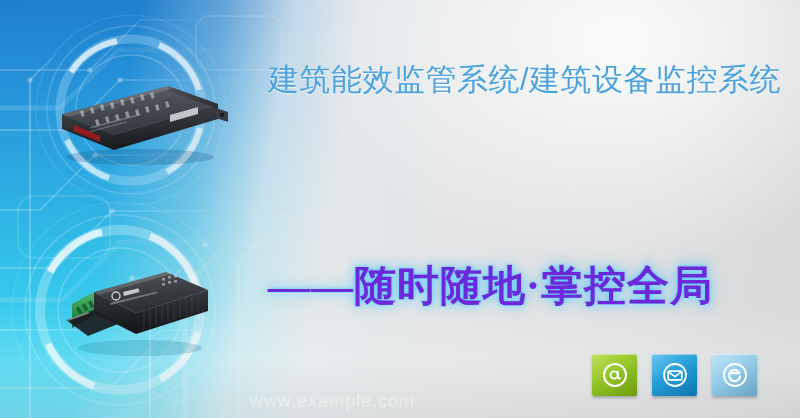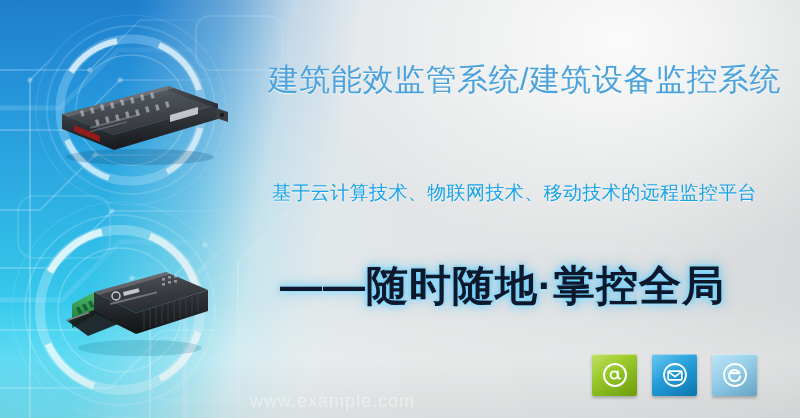--- a/index.html
+++ b/index.html
@@ -116,33 +116,34 @@
     font-size: 19px;
     line-height: 26px;
     letter-spacing: 0.4px;
     color: #18a3e8;
     font-weight: 400;
     white-space: nowrap;
     text-shadow: 0 1px 1px rgba(255,255,255,0.8);
   }
   .tagline {
     position: absolute;
-    left: 12px;
+    left: 0;
     top: 258px;
     font-size: 42px;
     line-height: 56px;
     letter-spacing: 1px;
-    color: #0f172a;
+    color: #6d28d9;
     font-weight: 700;
     white-space: nowrap;
     text-shadow:
       0 0 3px rgba(90,205,255,0.95),
       0 0 8px rgba(80,200,255,0.75),
       0 0 16px rgba(60,190,255,0.45),
       0 2px 2px rgba(255,255,255,0.6);
+    font-family: Liberation Serif, serif;
   }
 
   .watermark {
     position: absolute;
     left: 250px;
     top: 391px;
     font-size: 18px;
     letter-spacing: 1px;
     color: rgba(255,255,255,0.42);
     white-space: nowrap;
@@ -401,21 +402,20 @@
 
       <path d="M8 62 L36 52 L60 66 L30 78 Z" fill="#1a1c1f" opacity="0.92"></path>
       <path d="M8 62 L30 54 L32 55 L10 63 Z" fill="#cfd4d8" opacity="0.55"></path>
 
       <path d="M36 34 L108 14 L113 16 L41 37 Z" fill="#ffffff" opacity="0.16"></path>
     </svg>
   </div>
 
   <div class="copy">
     <div class="title">建筑能效监管系统/建筑设备监控系统</div>
-    <div class="subtitle">基于云计算技术、物联网技术、移动技术的远程监控平台</div>
     <div class="tagline">——随时随地·掌控全局</div>
   </div>
 
   <div class="watermark">www.example.com</div>
 
   <div class="icon-row">
 
     <div class="icon-tile tile-green">
       <span>
         <svg width="26" height="26" viewBox="0 0 26 26">

